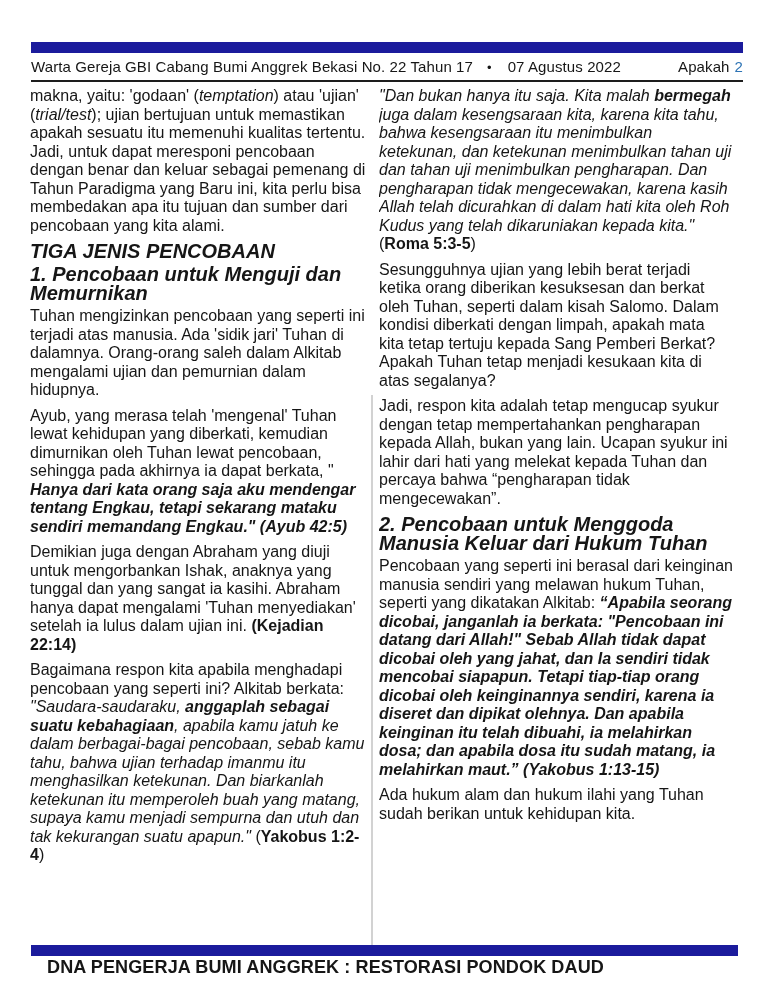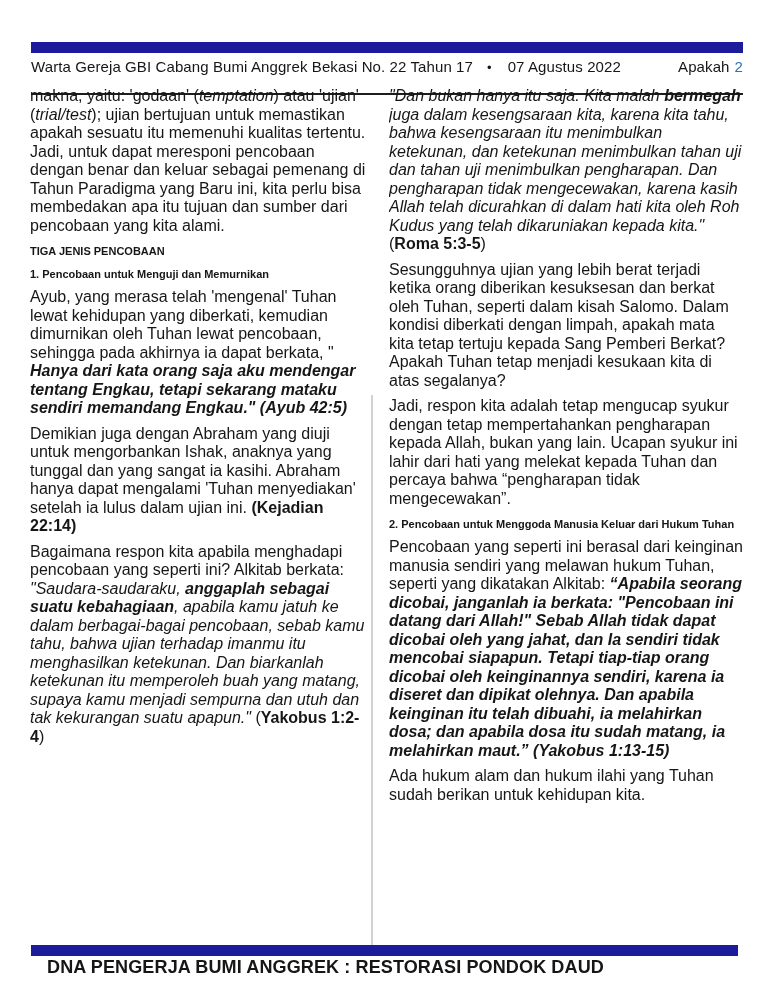--- a/index.html
+++ b/index.html
@@ -15,41 +15,41 @@
   }
   .bar{position:absolute;background:var(--bar-color);}
   #bar-top{left:31px;top:42px;width:712px;height:11px;}
   #bar-bottom{left:31px;top:945px;width:707px;height:11px;}
 
   #header-row{
     position:absolute;left:31px;top:55px;width:712px;height:23px;
     display:flex;justify-content:space-between;align-items:center;
     font-size:15px;letter-spacing:0.1px;
     border-bottom:2px solid #1d1d1d;
-    padding-bottom:15px;
+    padding-bottom:2px;
   }
   #header-left{white-space:nowrap;}
   #header-left .sep{margin:0 14px;font-size:13px;}
   #header-left .date{margin-left:2px;}
   #page-indicator .page-num{color:var(--page-num-color);margin-left:5px;}
 
   #columns{
     position:absolute;left:30px;top:87px;width:713px;height:856px;
-    display:grid;grid-template-columns:342px 354px;column-gap:17px;
+    display:grid;grid-template-columns:342px 354px;column-gap:7px;
     overflow:hidden;
   }
   .col{overflow:hidden;}
   .body-para{
     margin:0 0 7px 0;
     font-size:16px;line-height:18.5px;
     text-align:left;
   }
   .section-heading{
     margin:2px 0 4px 0;
-    font-size:11px;line-height:19px;font-weight:bold;
+    font-size:20px;line-height:19px;font-weight:bold;font-style:italic;
   }
   .r-i{font-style:italic;}
   .r-b{font-weight:bold;}
   .r-bi{font-weight:bold;font-style:italic;margin-top:36px;}
 
   #col-divider{
     position:absolute;left:371px;top:395px;width:2px;height:558px;
     background:#d2d2d2;
   }
   #footer-text{
@@ -71,20 +71,21 @@
   <span id="page-indicator">
     <span>Apakah</span><span class="page-num">2</span>
   </span>
 </div>
 
 <div id="columns">
   <div class="col" id="left-col">
       <p class="body-para"><span>makna, yaitu: 'godaan' (</span><span class="r-i">temptation</span><span>) atau 'ujian' (</span><span class="r-i">trial/test</span><span>); ujian bertujuan untuk memastikan apakah sesuatu itu memenuhi kualitas tertentu. Jadi, untuk dapat meresponi pencobaan dengan benar dan keluar sebagai pemenang di Tahun Paradigma yang Baru ini, kita perlu bisa membedakan apa itu tujuan dan sumber dari pencobaan yang kita alami.</span></p>
       <h3 class="section-heading"><span>TIGA JENIS PENCOBAAN</span></h3>
       <h3 class="section-heading"><span>1. Pencobaan untuk Menguji dan Memurnikan</span></h3>
+      <p class="body-para"><span>Tuhan mengizinkan pencobaan yang seperti ini terjadi atas manusia. Ada 'sidik jari' Tuhan di dalamnya. Orang-orang saleh dalam Alkitab mengalami ujian dan pemurnian dalam hidupnya.</span></p>
       <p class="body-para"><span>Ayub, yang merasa telah 'mengenal' Tuhan lewat kehidupan yang diberkati, kemudian dimurnikan oleh Tuhan lewat pencobaan, sehingga pada akhirnya ia dapat berkata,  " </span><span class="r-bi">Hanya dari kata orang saja aku mendengar tentang Engkau, tetapi sekarang mataku sendiri memandang Engkau."  (Ayub 42:5)</span></p>
       <p class="body-para"><span>Demikian juga dengan Abraham yang diuji untuk mengorbankan Ishak, anaknya yang tunggal dan yang sangat ia kasihi. Abraham hanya dapat mengalami 'Tuhan menyediakan' setelah ia lulus dalam ujian ini. </span><span class="r-b">(Kejadian 22:14)</span></p>
       <p class="body-para"><span>Bagaimana respon kita apabila menghadapi pencobaan yang seperti ini? Alkitab berkata: </span><span class="r-i">"Saudara-saudaraku, </span><span class="r-bi">anggaplah sebagai suatu kebahagiaan</span><span class="r-i">, apabila kamu jatuh ke dalam berbagai-bagai pencobaan, sebab kamu tahu, bahwa ujian terhadap imanmu itu menghasilkan ketekunan. Dan biarkanlah ketekunan itu memperoleh buah yang matang, supaya kamu menjadi sempurna dan utuh dan tak kekurangan suatu apapun." </span><span>(</span><span class="r-b">Yakobus 1:2-4</span><span>)</span></p>
     </div>
   <div class="col" id="right-col">
       <p class="body-para"><span class="r-i">"Dan bukan hanya itu saja. Kita malah </span><span class="r-bi">bermegah</span><span class="r-i"> juga dalam kesengsaraan kita, karena kita tahu, bahwa kesengsaraan itu menimbulkan ketekunan, dan ketekunan menimbulkan tahan uji dan tahan uji menimbulkan pengharapan. Dan pengharapan tidak mengecewakan, karena kasih Allah telah dicurahkan di dalam hati kita oleh Roh Kudus yang telah dikaruniakan kepada kita." </span><span>(</span><span class="r-b">Roma 5:3-5</span><span>)</span></p>
       <p class="body-para"><span>Sesungguhnya ujian yang lebih berat terjadi ketika orang diberikan kesuksesan dan berkat oleh Tuhan, seperti dalam kisah Salomo. Dalam kondisi diberkati dengan limpah, apakah mata kita tetap tertuju kepada Sang Pemberi Berkat? Apakah Tuhan tetap menjadi kesukaan kita di atas segalanya?</span></p>
       <p class="body-para"><span>Jadi, respon kita adalah tetap mengucap syukur dengan tetap mempertahankan pengharapan kepada Allah, bukan yang lain. Ucapan syukur ini lahir dari hati yang melekat kepada Tuhan dan percaya bahwa “pengharapan tidak mengecewakan”.</span></p>
       <h3 class="section-heading"><span>2. Pencobaan untuk Menggoda Manusia Keluar dari Hukum Tuhan</span></h3>
       <p class="body-para"><span>Pencobaan yang seperti ini berasal dari keinginan manusia sendiri yang melawan hukum Tuhan, seperti yang dikatakan Alkitab: </span><span class="r-bi">“Apabila seorang dicobai, janganlah ia berkata: "Pencobaan ini datang dari Allah!" Sebab Allah tidak dapat dicobai oleh yang jahat, dan Ia sendiri tidak mencobai siapapun. Tetapi tiap-tiap orang dicobai oleh keinginannya sendiri, karena ia diseret dan dipikat olehnya. Dan apabila keinginan itu telah dibuahi, ia melahirkan dosa; dan apabila dosa itu sudah matang, ia melahirkan maut.” (Yakobus 1:13-15)</span></p>

